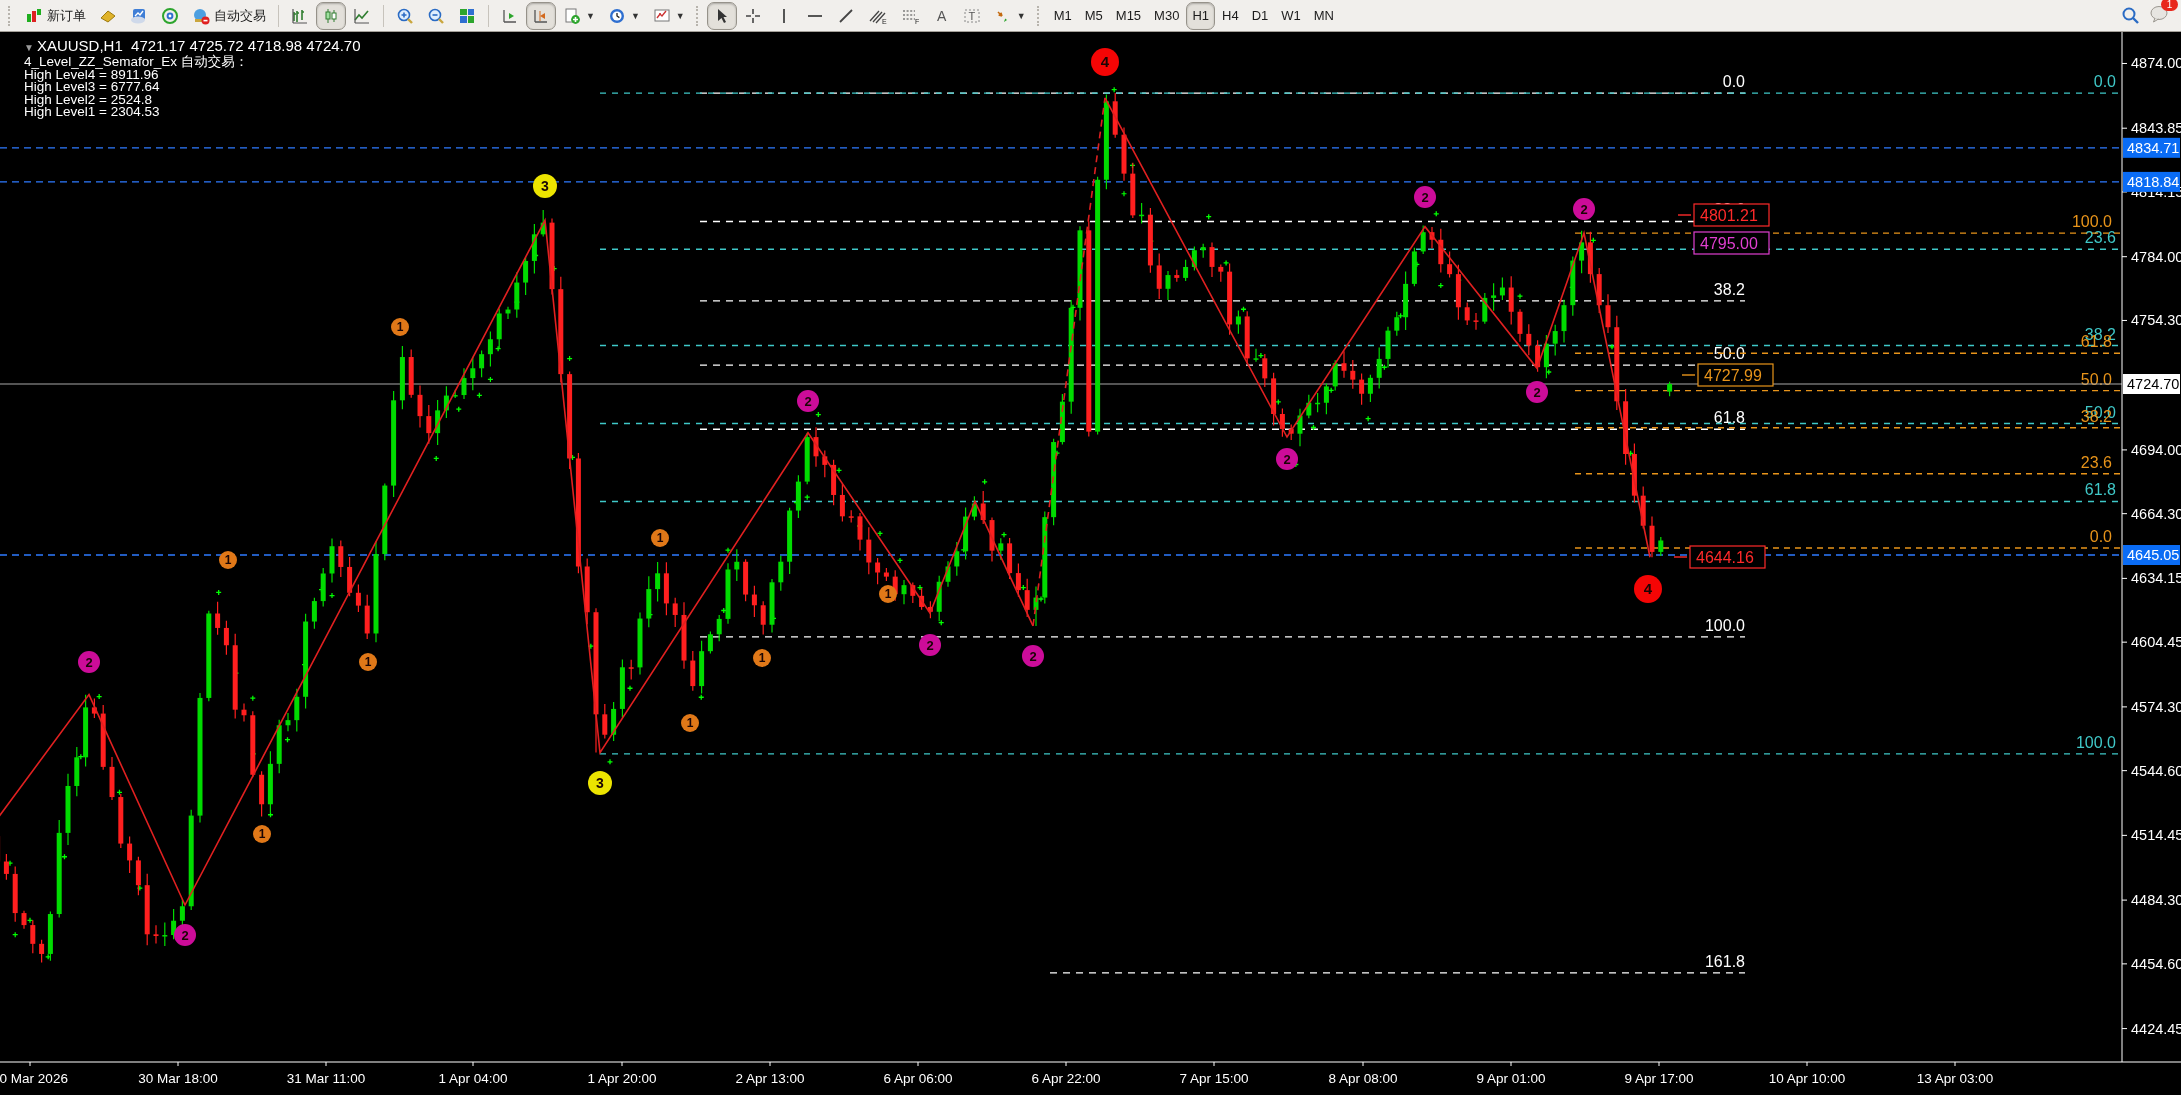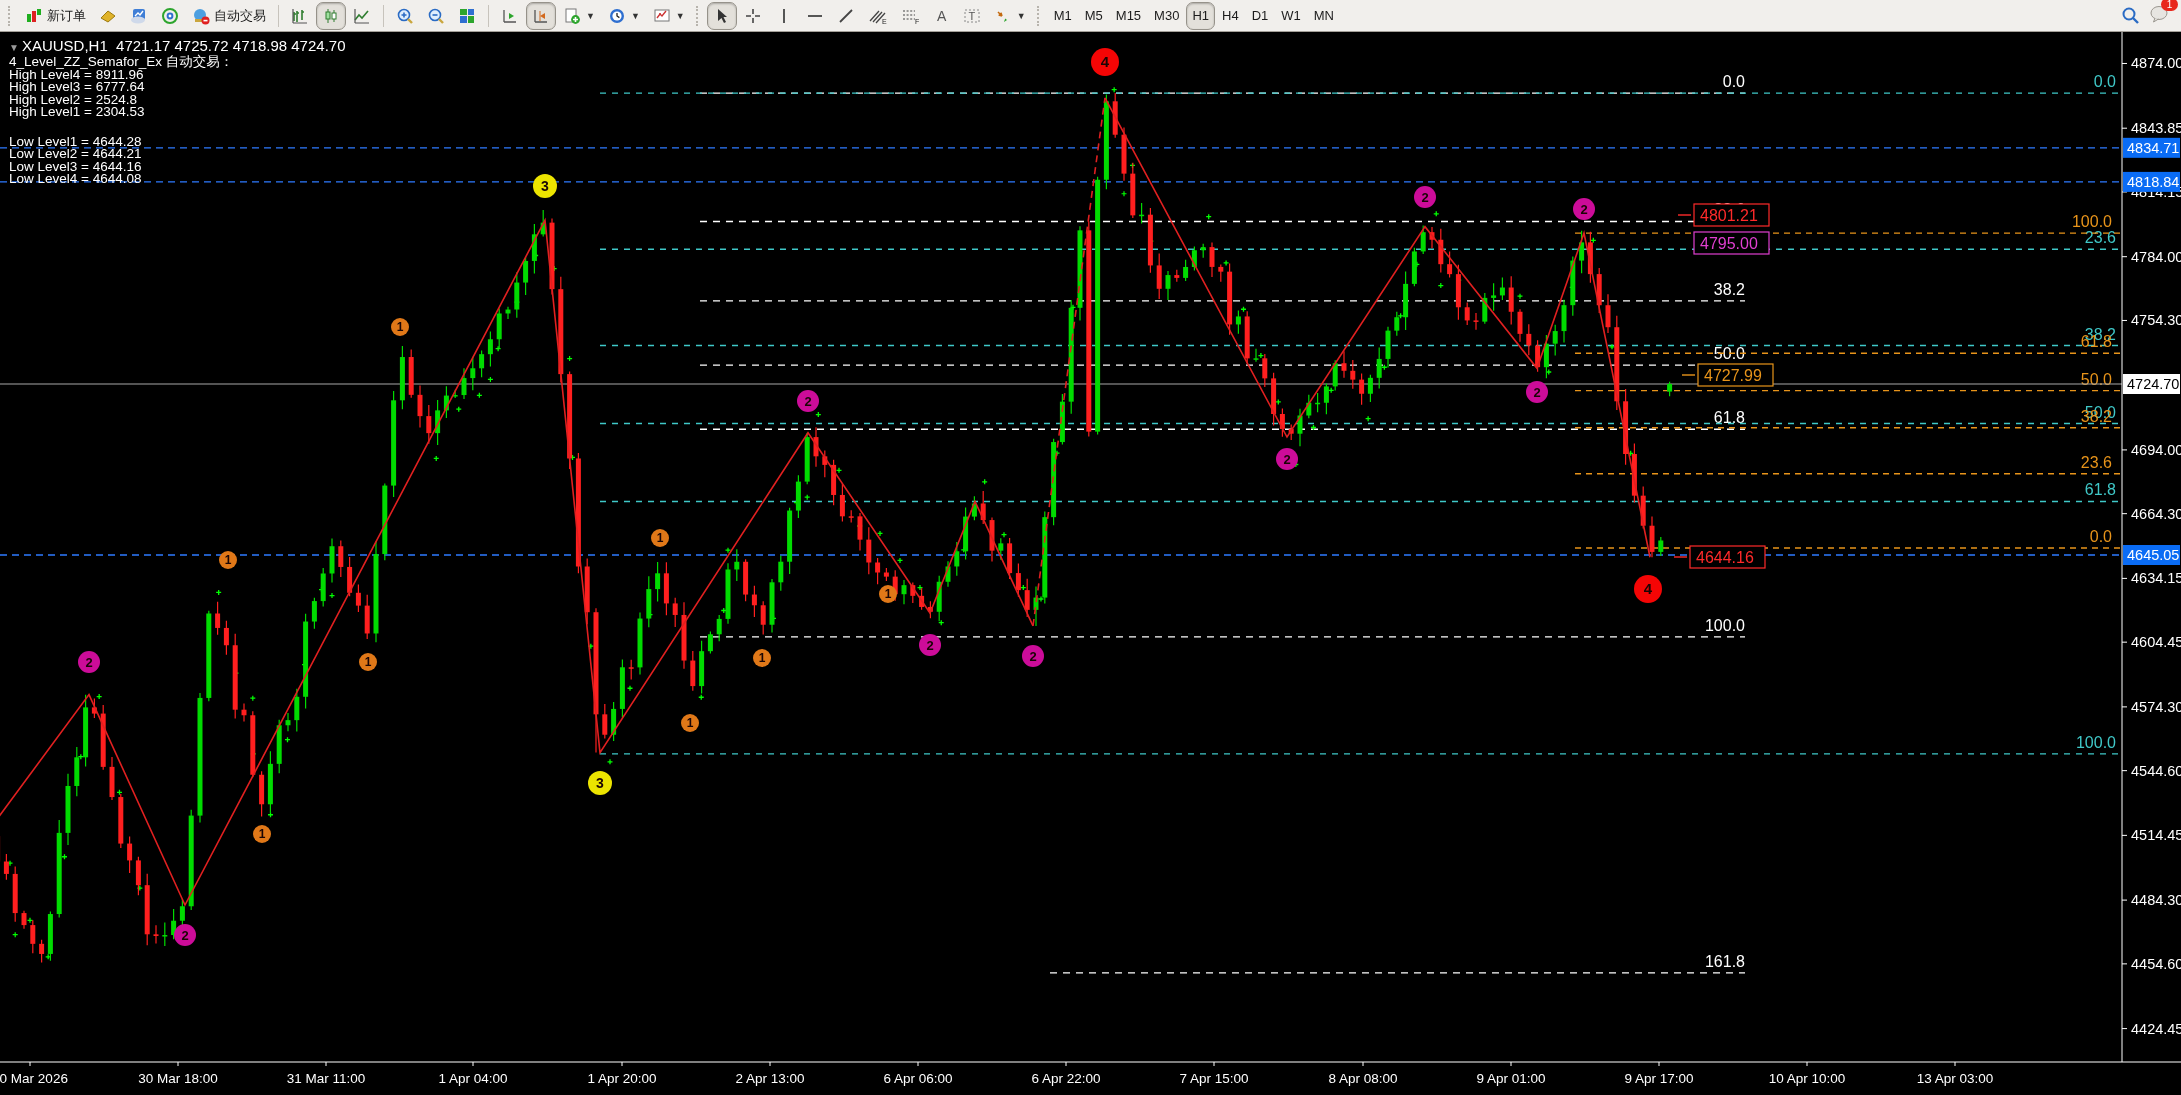--- a/index.html
+++ b/index.html
@@ -12,21 +12,21 @@
   .tb-sep{width:1px;height:22px;background:#c7c3bc;margin:0 5px;}
   .tb-btn{height:26px;display:flex;align-items:center;gap:4px;padding:0 5px;border:1px solid transparent;
     border-radius:2px;font-size:13px;color:#1c1c1c;cursor:default;white-space:nowrap;}
   .tb-btn.pressed{background:#e3e0da;border-color:#96928a;box-shadow:inset 0 1px 2px rgba(0,0,0,.25);border-radius:7px;}
   .caret{font-size:9px;color:#333;margin-left:1px;}
   .tb-right{margin-left:auto;display:flex;align-items:center;gap:8px;padding-right:6px;}
   .badge{position:absolute;right:-7px;top:-6px;background:#e8271c;color:#fff;border-radius:8px;
     min-width:13px;height:13px;font-size:10px;display:flex;align-items:center;justify-content:center;padding:0 2px;}
   .chatwrap{position:relative;}
   
-  #overlay{position:absolute;left:9px;top:37px;color:#fff;z-index:3;pointer-events:none;}
+  #overlay{position:absolute;left:24px;top:37px;color:#fff;z-index:3;pointer-events:none;}
   #overlay .sym{font-size:15px;line-height:17px;white-space:pre;}
   #overlay .sym .tri{color:#9a9a9a;font-size:10px;margin-right:3px;}
   #overlay .ln{font-size:13.5px;line-height:12.5px;}
   #overlay .lowblock{margin-top:17px;}
   svg text{font-family:"Liberation Sans",sans-serif;}
 </style>
 </head>
 <body>
 
 <div id="stage">
@@ -692,26 +692,20 @@
       </g>
     </svg>
 
   <div id="overlay">
     <div class="sym"><span class="tri">▼</span><span>XAUUSD,H1  4721.17 4725.72 4718.98 4724.70</span></div>
     <div class="ln">4_Level_ZZ_Semafor_Ex 自动交易：</div>
     <div class="ln">High Level4 = 8911.96</div>
     <div class="ln">High Level3 = 6777.64</div>
     <div class="ln">High Level2 = 2524.8</div>
     <div class="ln">High Level1 = 2304.53</div>
-    <div class="lowblock">
-      <div class="ln">Low Level1 = 4644.28</div>
-      <div class="ln">Low Level2 = 4644.21</div>
-      <div class="ln">Low Level3 = 4644.16</div>
-      <div class="ln">Low Level4 = 4644.08</div>
-    </div>
   </div>
 
   <div id="toolbar">
     <span class="grip"></span>
 
     <span class="tb-btn">
       <svg width="18" height="18">
           <rect x="2" y="7" width="4" height="8" fill="#1fae1f"></rect>
           <rect x="7" y="4" width="4" height="11" fill="#d22"></rect>
           <rect x="12" y="2" width="4" height="6" fill="#1fae1f"></rect>

